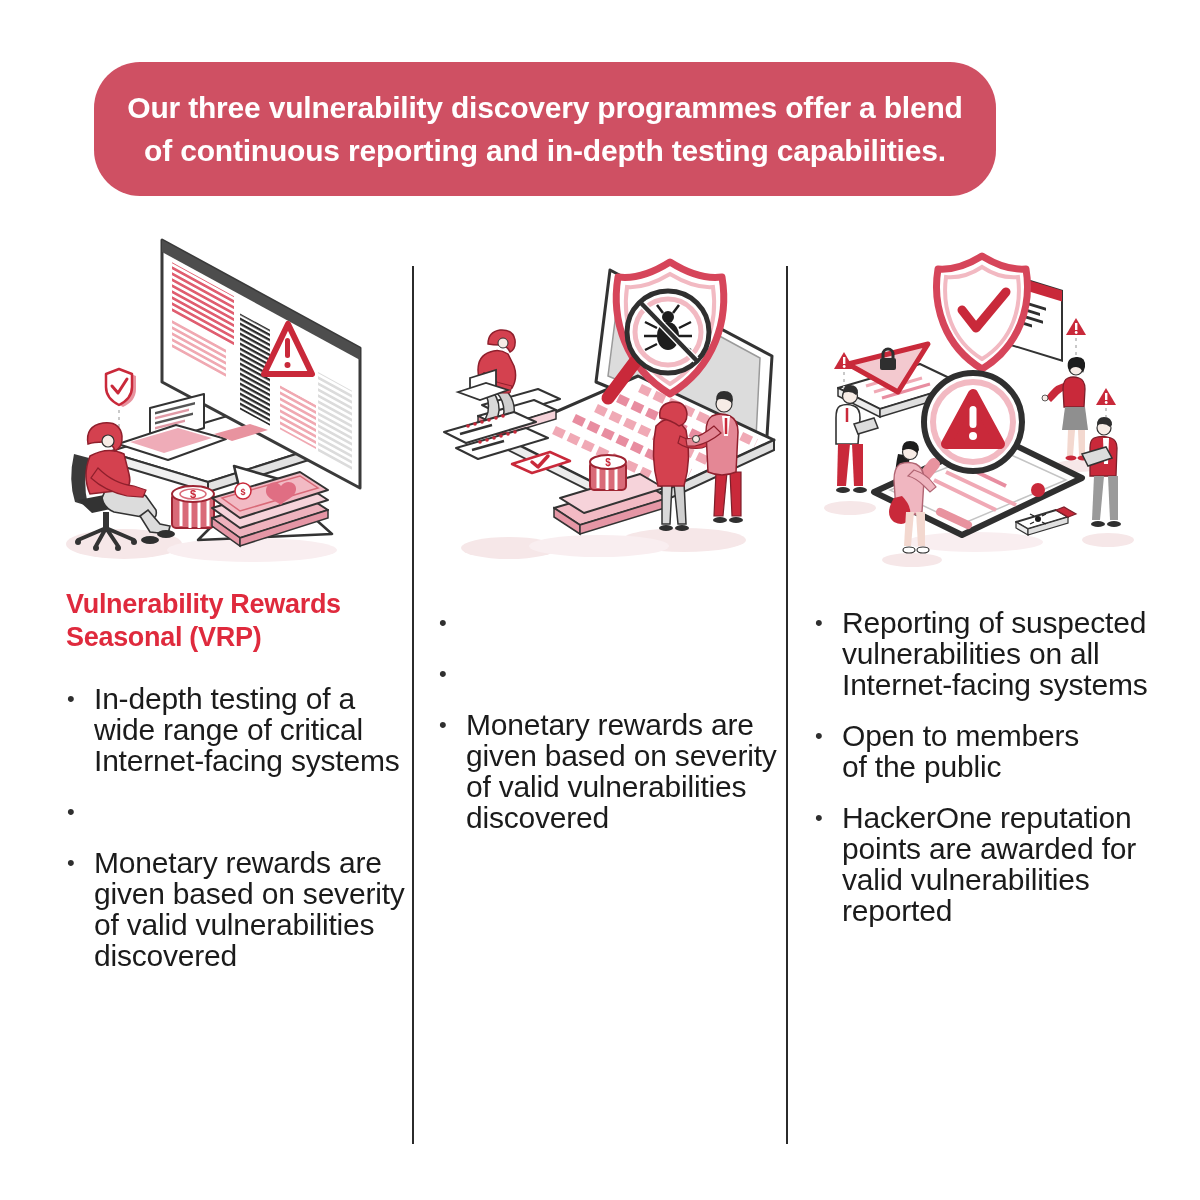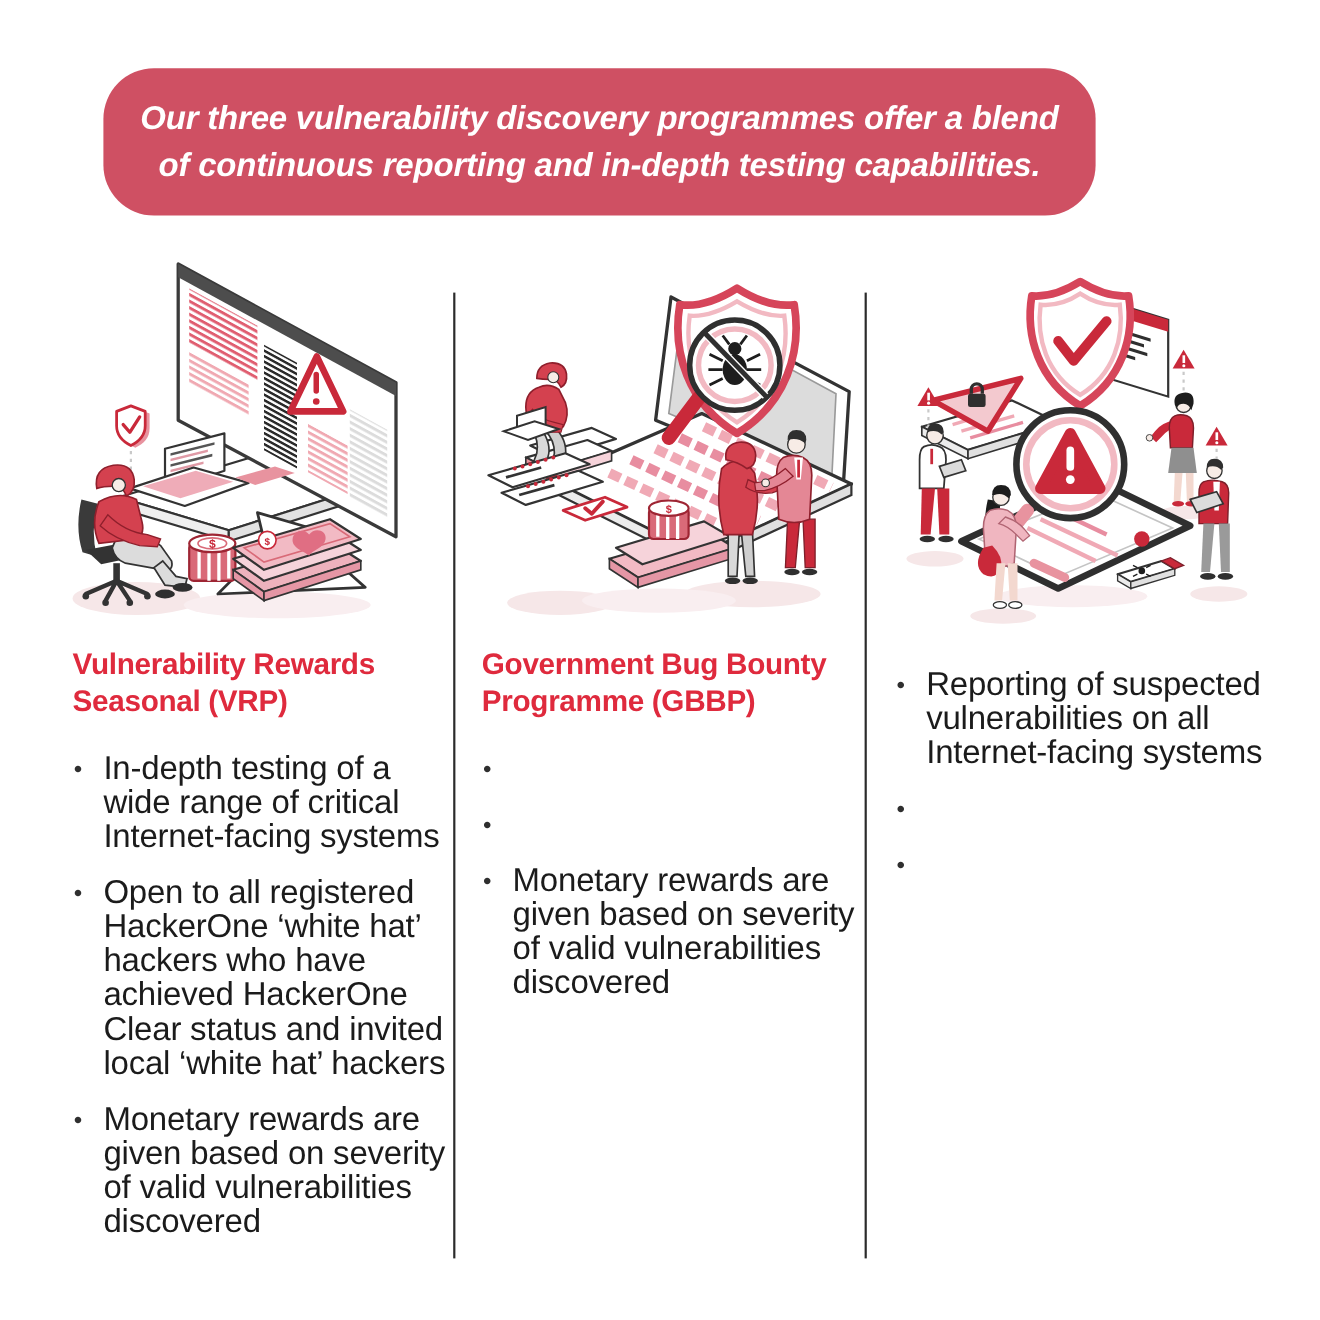--- a/index.html
+++ b/index.html
@@ -6,21 +6,20 @@
   body{
     width:1200px;height:1200px;background:#ffffff;position:relative;
     font-family:"Liberation Sans", sans-serif;color:#1b1b1b;overflow:hidden;
   }
   .banner{
     position:absolute;left:94px;top:62px;width:902px;height:134px;
     background:#cf5063;border-radius:46px;color:#ffffff;
     display:flex;align-items:center;justify-content:center;text-align:center;
     font-weight:bold;font-size:30px;line-height:43px;white-space:pre-line;
     letter-spacing:-0.2px;
-    font-style:italic;
   }
   .divider{position:absolute;top:266px;width:2px;height:878px;background:#2b2b2b;}
   .divider.d1{left:412px;}
   .divider.d2{left:786px;}
   .col{position:absolute;top:228px;width:338px;}
   .col.c1{left:62px;}
   .col.c2{left:434px;}
   .col.c3{left:810px;}
   .illus{height:350px;position:relative;}
   .illus svg{position:absolute;left:0;top:0;}
@@ -157,26 +156,20 @@
 Seasonal (VRP)</h2>
   <ul class="bullets">
     <li>
         <span class="dot">•</span>
         <span class="btxt">In-depth testing of a
 wide range of critical
 Internet-facing systems</span>
       </li>
     <li>
         <span class="dot">•</span>
-        <span class="btxt">Open to all registered
-HackerOne ‘white hat’
-hackers who have
-achieved HackerOne
-Clear status and invited
-local ‘white hat’ hackers</span>
       </li>
     <li>
         <span class="dot">•</span>
         <span class="btxt">Monetary rewards are
 given based on severity
 of valid vulnerabilities
 discovered</span>
       </li>
   </ul>
 </section>
@@ -294,22 +287,20 @@
         <path d="M278,176 q-6,4 -6,16 l2,40 q14,6 28,0 l2,-40 q0,-12 -8,-16 q-9,-4 -18,0 z" fill="#e48795" stroke="#8f1f2c" stroke-width="1.5"></path>
         <polygon points="288,176 296,176 294,196 290,196" fill="#ffffff"></polygon>
         <line x1="292" y1="178" x2="292" y2="194" stroke="#c9293a" stroke-width="2.5"></line>
         <path d="M280,186 q-12,10 -22,12 l-6,1 1,7 8,0 q14,-3 26,-13 z" fill="#e48795" stroke="#8f1f2c" stroke-width="1.2"></path>
         <circle cx="290" cy="164" r="8" fill="#f7ece6" stroke="#333" stroke-width="1.2"></circle>
         <path d="M282,160 q0,-9 8,-9 q9,0 9,9 l-1,3 q-7,-6 -16,-3 z" fill="#2f2f2f"></path>
         <circle cx="262" cy="199" r="3.5" fill="#f7ece6" stroke="#333" stroke-width="1"></circle>
       </g>
     </svg>
   </div>
-  <h2 class="heading">Government Bug Bounty
-Programme (GBBP)</h2>
   <ul class="bullets">
     <li>
         <span class="dot">•</span>
       </li>
     <li>
         <span class="dot">•</span>
       </li>
     <li>
         <span class="dot">•</span>
         <span class="btxt">Monetary rewards are
@@ -462,18 +453,24 @@
   </div>
   <ul class="bullets">
     <li>
         <span class="dot">•</span>
         <span class="btxt">Reporting of suspected
 vulnerabilities on all
 Internet-facing systems</span>
       </li>
     <li>
         <span class="dot">•</span>
-      </li>
-    <li>
-        <span class="dot">•</span>
+        <span class="btxt">Open to members
+of the public</span>
+      </li>
+    <li>
+        <span class="dot">•</span>
+        <span class="btxt">HackerOne reputation
+points are awarded for
+valid vulnerabilities
+reported</span>
       </li>
   </ul>
 </section>
 
 </body></html>

